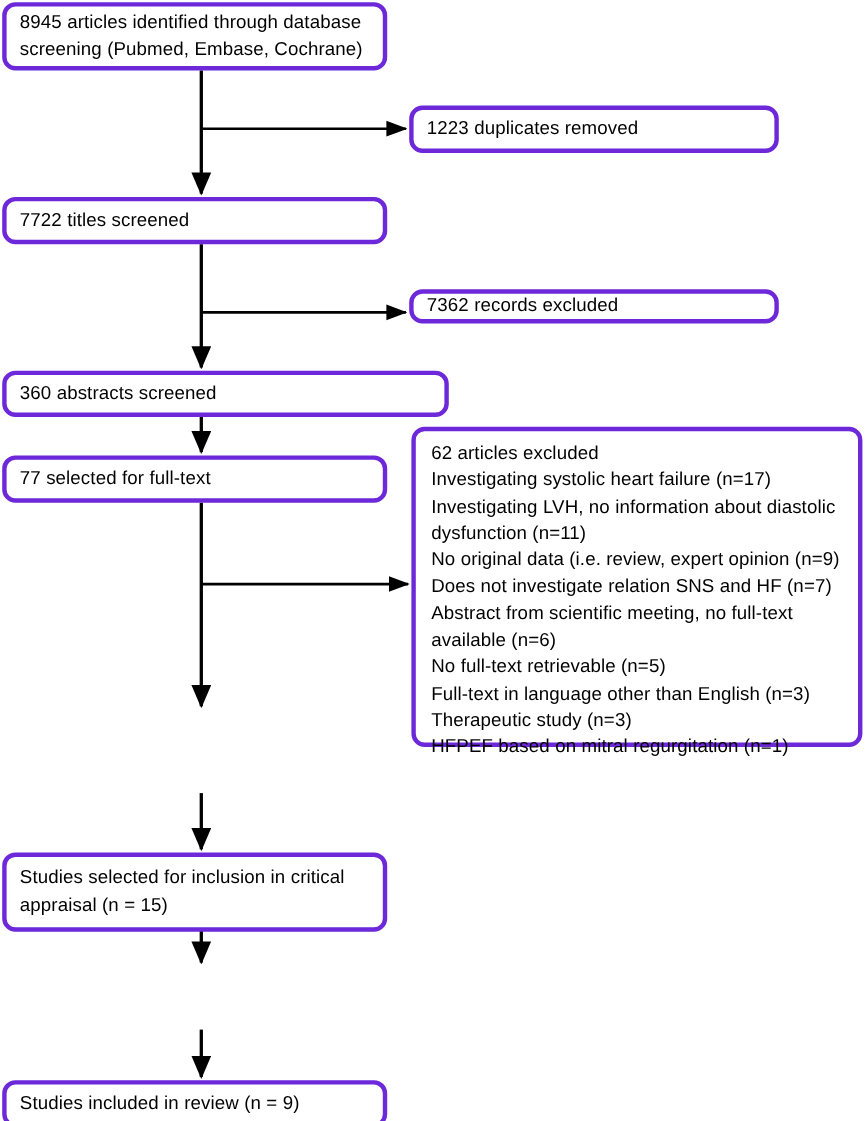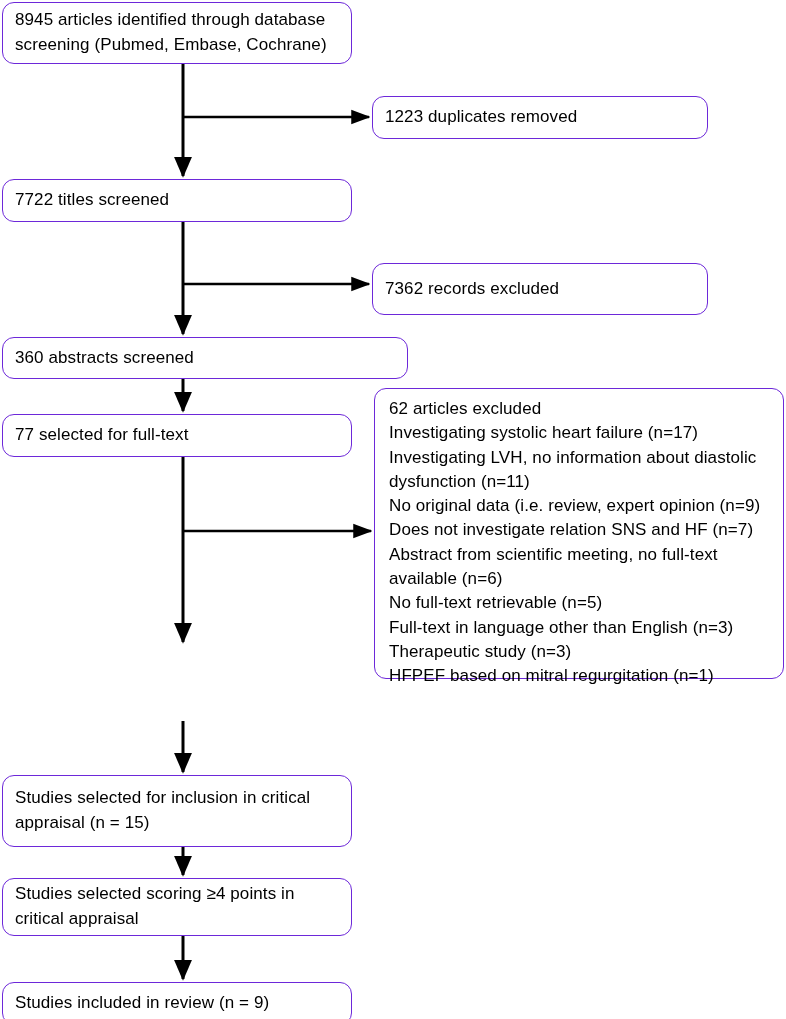--- a/index.html
+++ b/index.html
@@ -13,21 +13,21 @@
     width: 786px;
     height: 1019px;
     background: #ffffff;
     font-family: "Liberation Sans", "DejaVu Sans", sans-serif;
     overflow: hidden;
   }
   
   .node {
     position: absolute;
     box-sizing: border-box;
-    border: 1px solid #6d28d9;
+    border: 4px solid #6d28d9;
     border-radius: 12px;
     background: #ffffff;
     color: #000000;
     display: flex;
     flex-direction: column;
     justify-content: center;
     padding: 4px 10px 4px 12px;
     font-size: 17px;
     line-height: 1.45;
     letter-spacing: 0.1px;
@@ -106,21 +106,21 @@
     </g>
   </svg>
 
   <div class="node" style="left:2px; top:2px; width:350px; height:62px;">8945 articles identified through database
 screening (Pubmed, Embase, Cochrane)</div>
 
   <div class="node" style="left:372px; top:96px; width:336px; height:43px;">1223 duplicates removed</div>
 
   <div class="node" style="left:2px; top:179px; width:350px; height:43px;">7722 titles screened</div>
 
-  <div class="node" style="left:372px; top:263px; width:336px; height:52px;">7362 records excluded</div>
+  <div class="node" style="left:372px; top:263px; width:336px; height:31px;">7362 records excluded</div>
 
   <div class="node" style="left:2px; top:337px; width:406px; height:42px;">360 abstracts screened</div>
 
   <div class="node" style="left:2px; top:414px; width:350px; height:43px;">77 selected for full-text</div>
 
   <div class="node excl" style="left:374px; top:388px; width:410px; height:291px;">
     <span class="excl-line">62 articles excluded</span>
     <span class="excl-line">Investigating systolic heart failure (n=17)</span>
     <span class="excl-line">Investigating LVH, no information about diastolic</span>
     <span class="excl-line">dysfunction (n=11)</span>
@@ -131,18 +131,16 @@
     <span class="excl-line">No full-text retrievable (n=5)</span>
     <span class="excl-line">Full-text in language other than English (n=3)</span>
     <span class="excl-line">Therapeutic study (n=3)</span>
     <span class="excl-line">HFPEF based on mitral regurgitation (n=1)</span>
   </div>
 
 
   <div class="node" style="left:2px; top:747px; width:350px; height:72px;margin-top:28px;">Studies selected for inclusion in critical
 appraisal (n = 15)</div>
 
-  <div class="node" style="left:2px; top:878px; width:350px; height:58px;">Studies selected scoring ≥4 points in
-critical appraisal</div>
 
   <div class="node" style="left:2px; top:982px; width:350px; height:43px;">Studies included in review (n = 9)</div>
 
 </div>
 
 </body></html>

